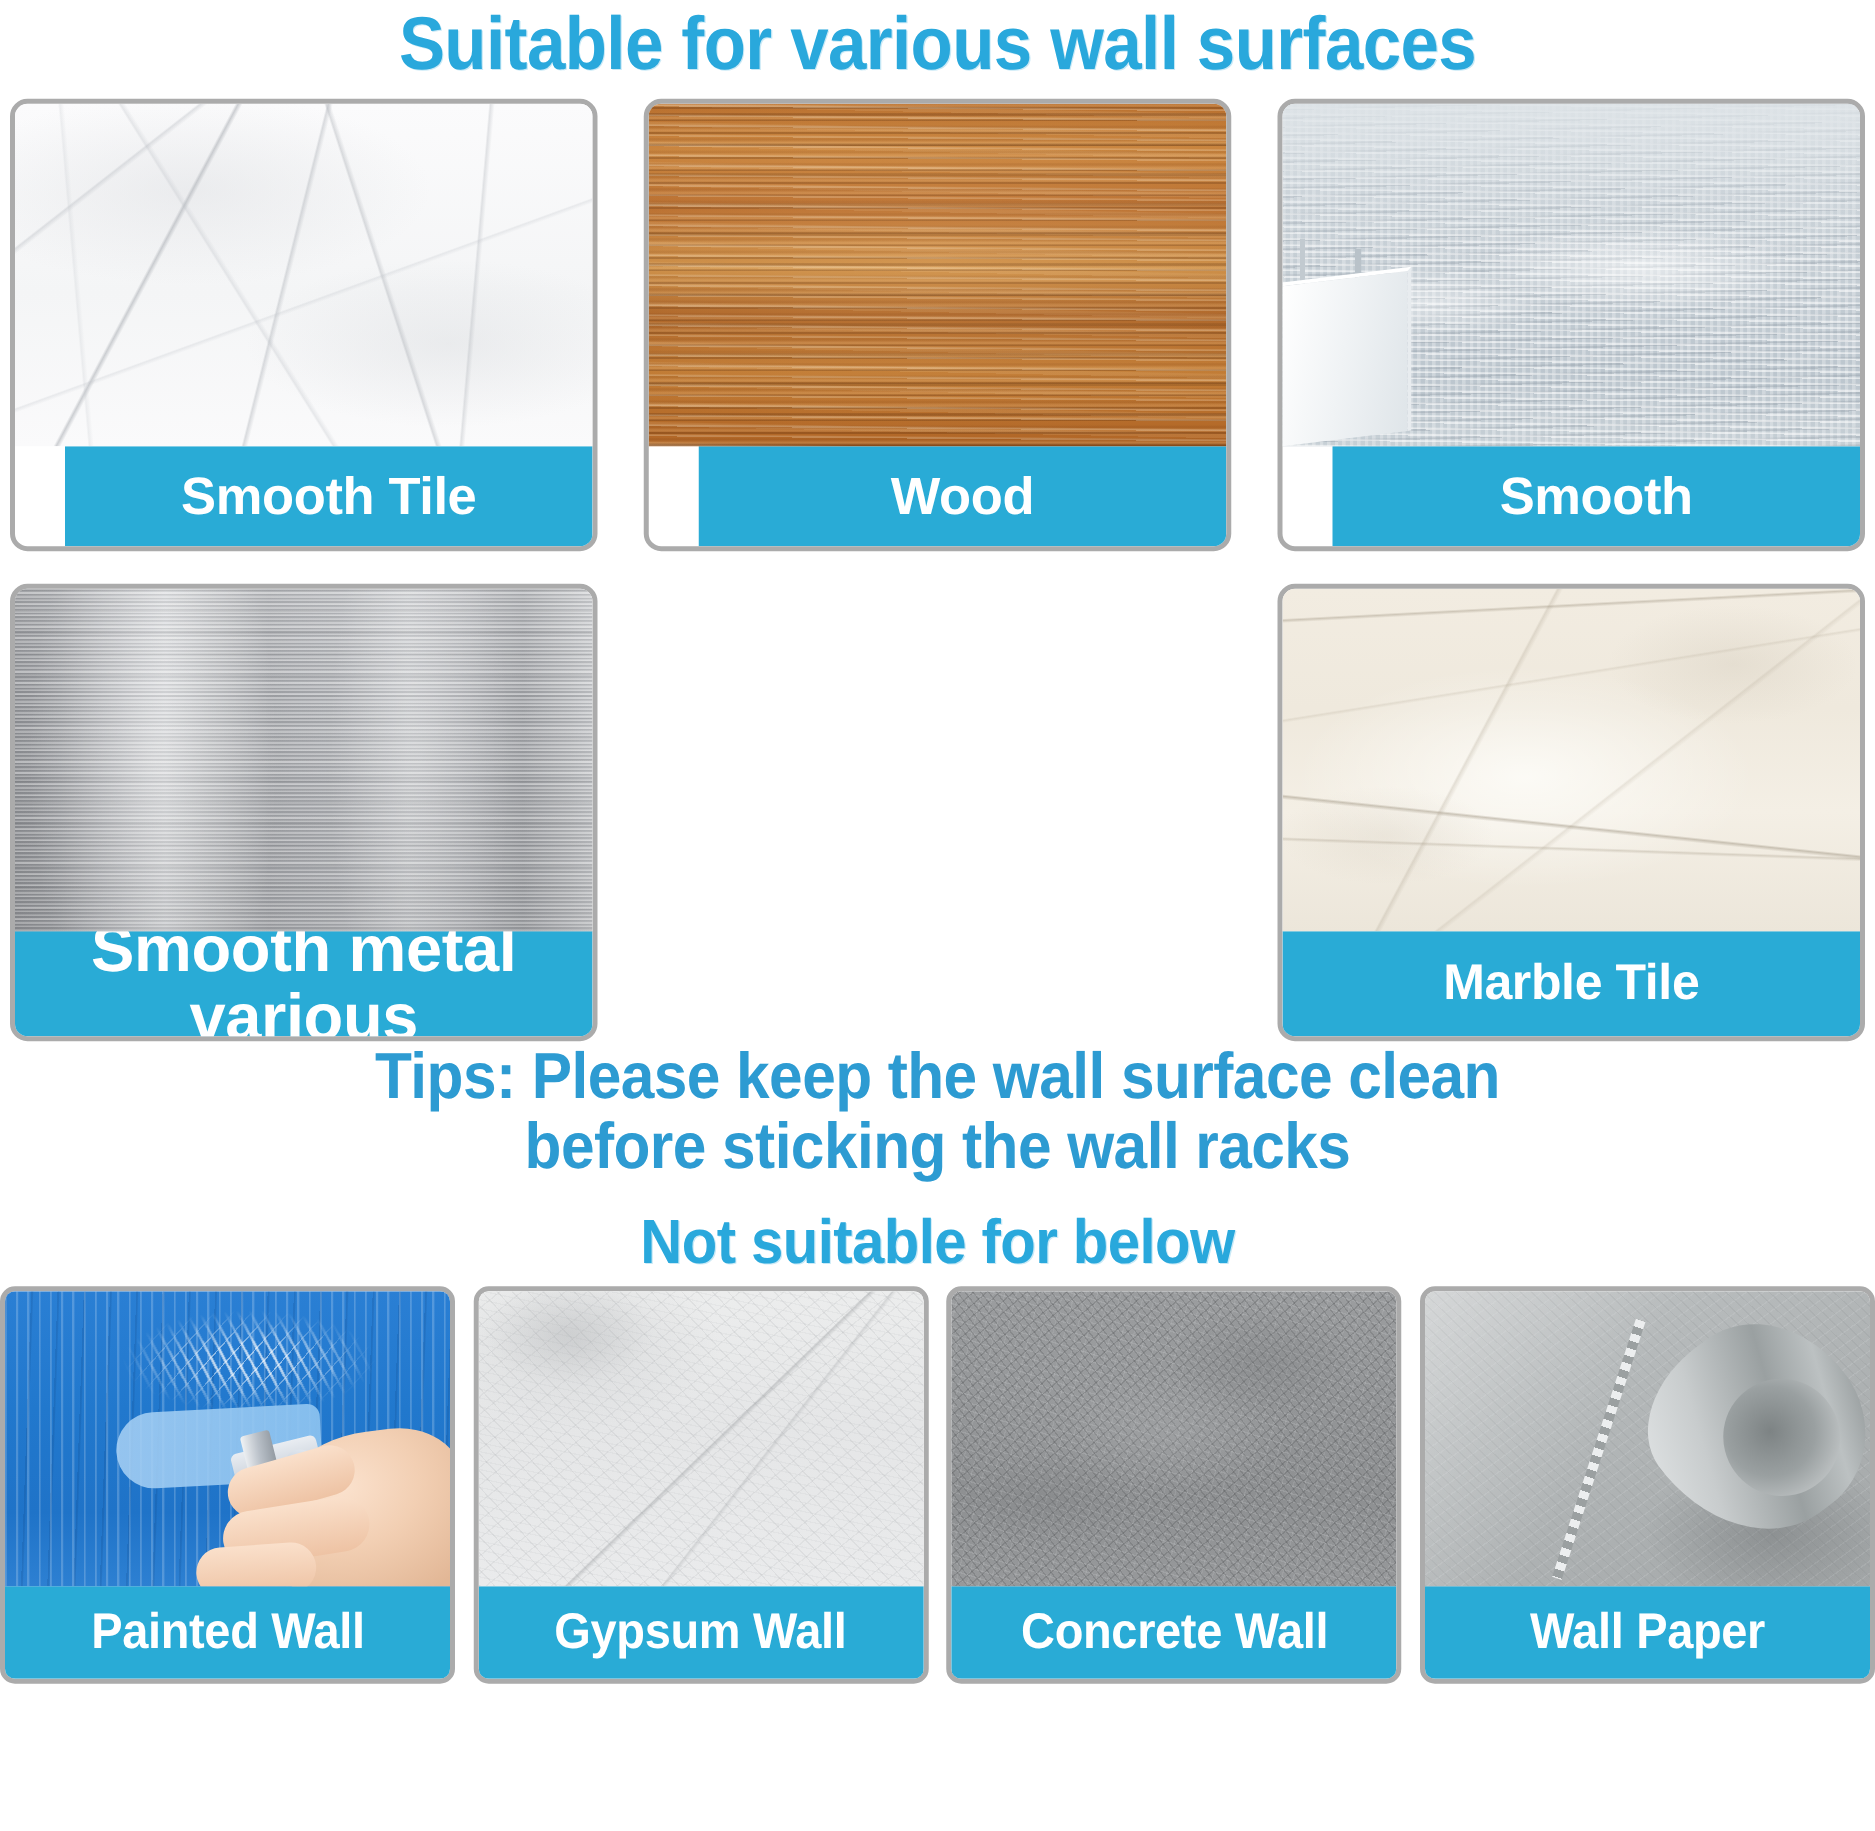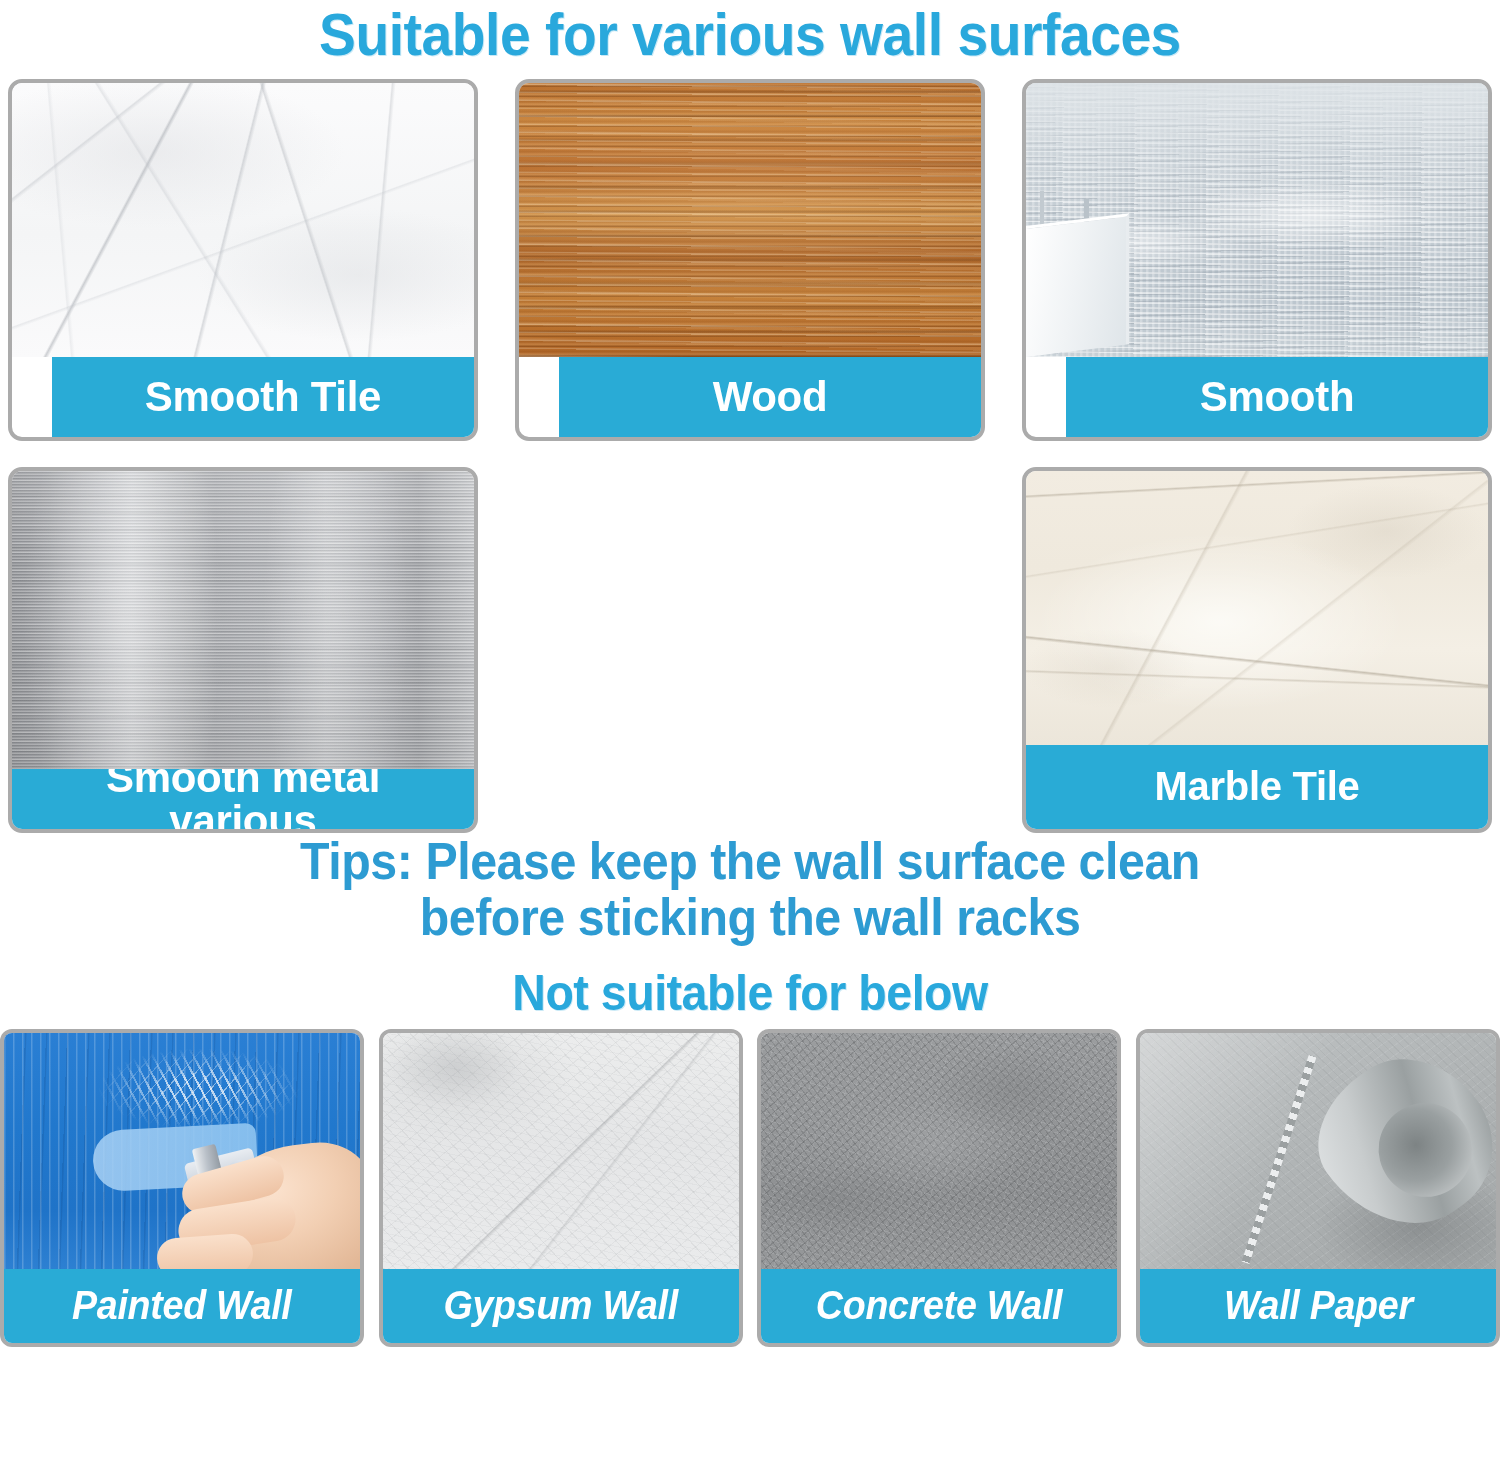--- a/index.html
+++ b/index.html
@@ -98,22 +98,22 @@
     text-align: center;
     display: flex;
     align-items: center;
     justify-content: center;
     line-height: 1.04;
     letter-spacing: -0.3px;
     box-sizing: border-box;
   }
   #row-1 .label { height: 80px; font-size: 42px; margin-left: 40px; }
   #row-2 .label { height: 84px; font-size: 40px; }
-  #row-2 .label.two-line { height: 60px; font-size: 42px; padding: 0 6px; }
-  #row-3 .label { height: 74px; font-size: 40px; transform: none; font-style: italic; }
+  #row-2 .label.two-line { height: 84px; font-size: 52px; padding: 0 6px; }
+  #row-3 .label { height: 74px; font-size: 40px; transform: none; }
   #row-3 .label span { transform: scaleX(0.94); display: inline-block; }
 
   
 
   
   .tex-smooth-tile {
     background:
       radial-gradient(ellipse 60% 40% at 30% 25%, rgba(210,212,216,0.35), transparent 70%),
       radial-gradient(ellipse 50% 35% at 75% 70%, rgba(205,208,212,0.30), transparent 70%),
       linear-gradient(180deg, #fbfbfc 0%, #f4f5f6 55%, #fafafb 100%);

